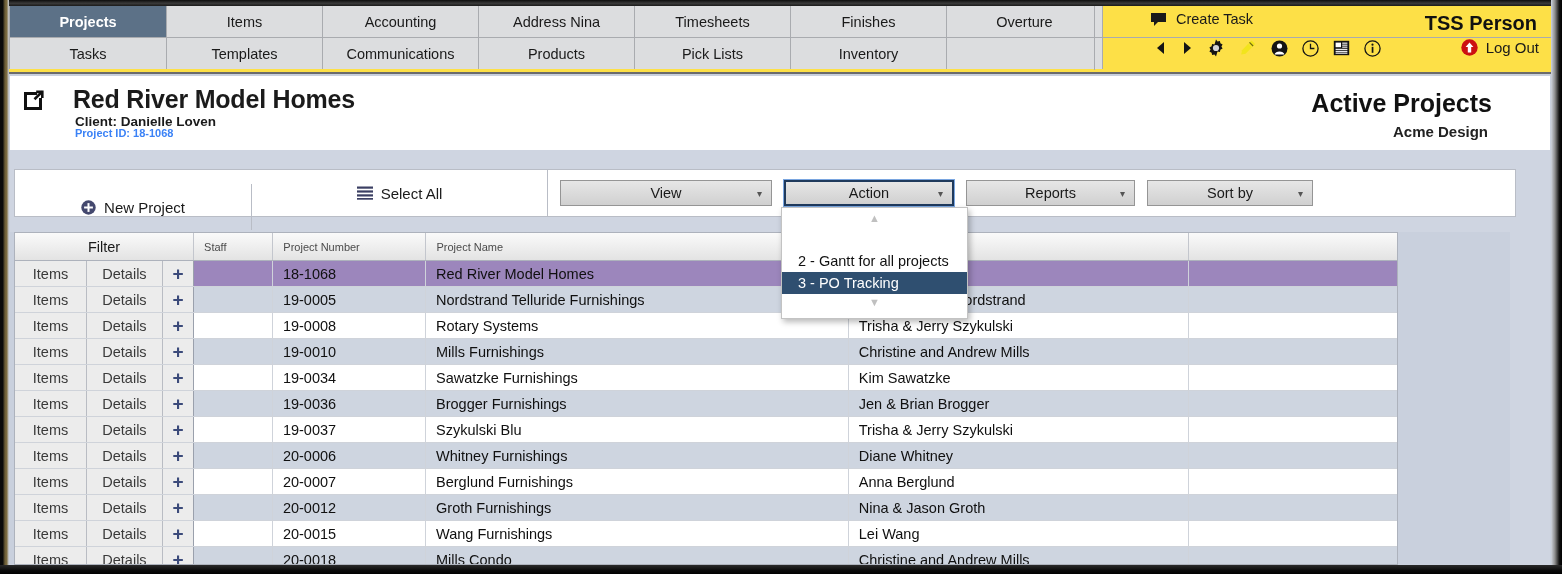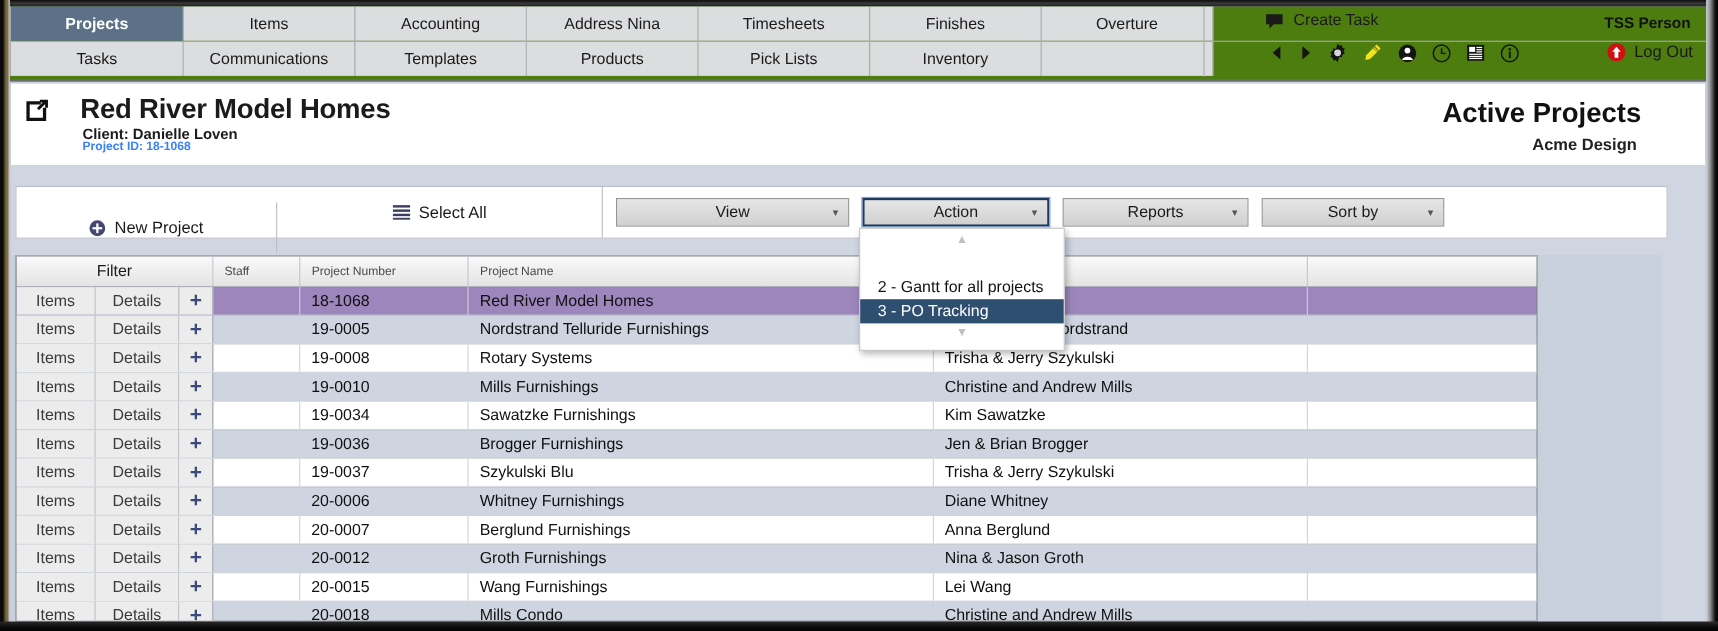--- a/index.html
+++ b/index.html
@@ -45,21 +45,21 @@
     width: 1562px; height: 9px;
     background: linear-gradient(#2a2a2a, #0a0a0a 60%, #000);
     z-index: 60;
   }
 
   
   .navbar {
     position: absolute;
     left: 9px; top: 6px;
     width: 1542px; height: 68px;
-    background: #4d7c0f;
+    background: #fde047;
     border-bottom: 2px solid #6b6b6b;
     box-sizing: border-box;
   }
   .tabrow {
     display: flex;
     height: 31px;
   }
   .tabrow.row1 { border-bottom: 1px solid #a9abaf; }
   .tab {
     display: flex;
@@ -98,21 +98,21 @@
     gap: 9px;
     cursor: pointer;
   }
   .create-task-label {
     font-size: 14.5px;
     color: #1a1a1a;
   }
   .user-name {
     position: absolute;
     right: 14px; top: 6px;
-    font-size: 14px;
+    font-size: 20px;
     font-weight: bold;
     color: #111;
   }
   .icon-strip {
     position: absolute;
     left: 60px; top: 33px;
     display: flex;
     align-items: center;
     gap: 14px;
   }
@@ -402,24 +402,24 @@
         </div>
         <div class="tab" style="width: 156px;">
           <span>Overture</span>
         </div>
       </div>
     <div class="tabrow row2" id="tabrow2">
         <div class="tab first" style="width: 158px;">
           <span>Tasks</span>
         </div>
         <div class="tab" style="width: 156px;">
+          <span>Templates</span>
+        </div>
+        <div class="tab" style="width: 156px;">
           <span>Communications</span>
-        </div>
-        <div class="tab" style="width: 156px;">
-          <span>Templates</span>
         </div>
         <div class="tab" style="width: 156px;">
           <span>Products</span>
         </div>
         <div class="tab" style="width: 156px;">
           <span>Pick Lists</span>
         </div>
         <div class="tab" style="width: 156px;">
           <span>Inventory</span>
         </div>

